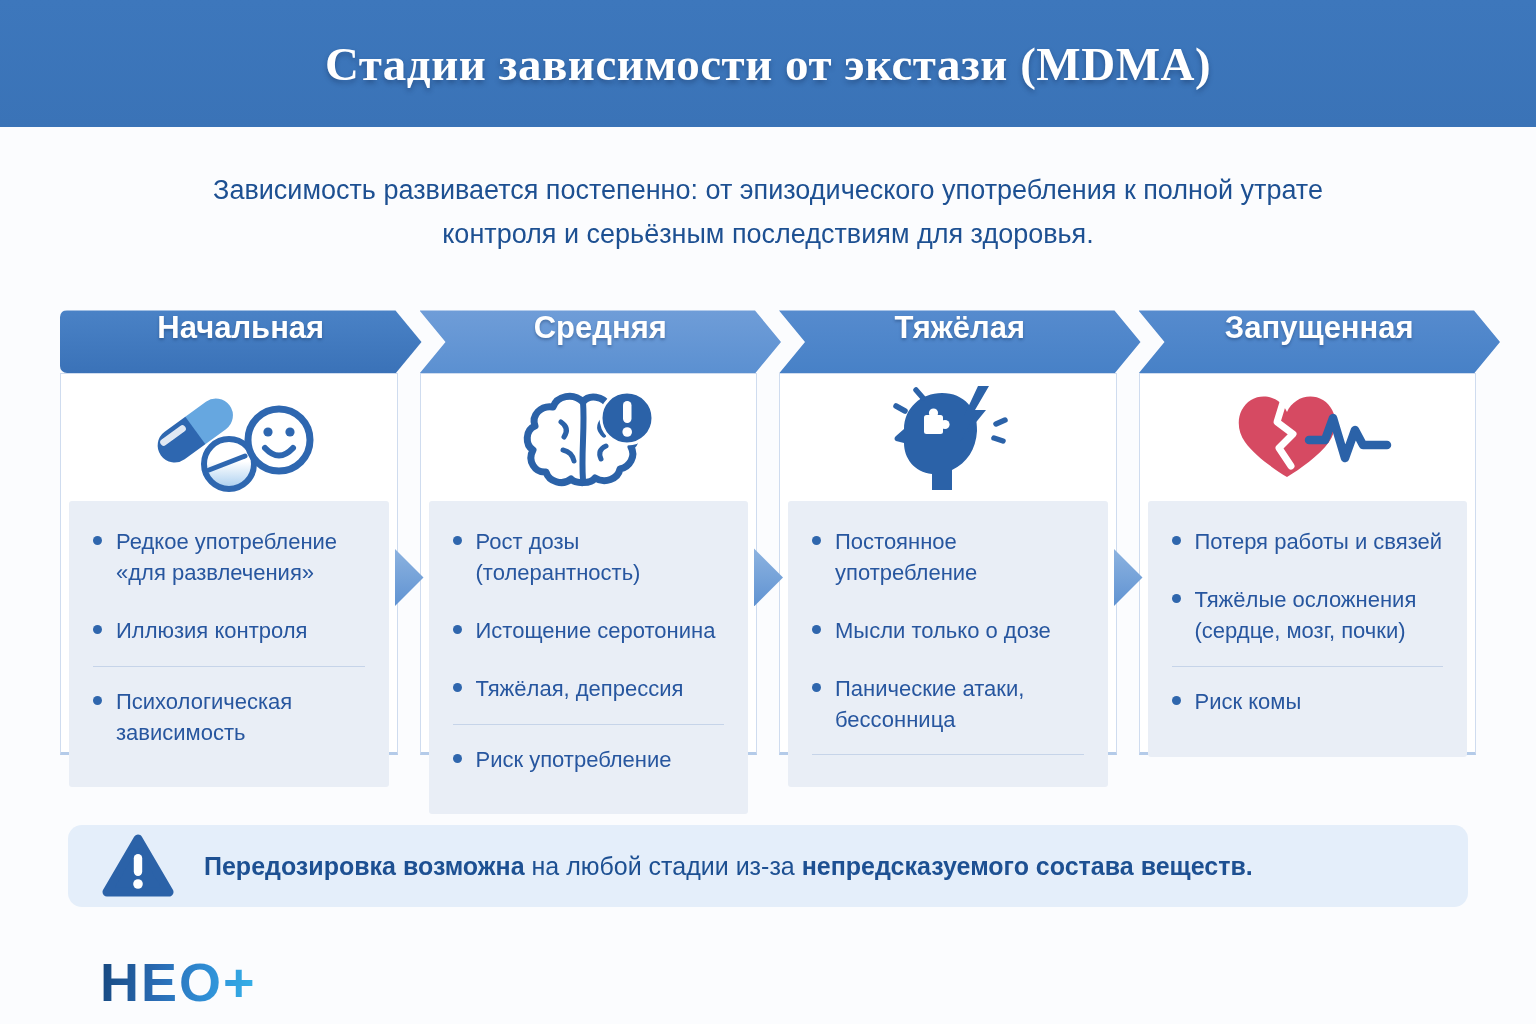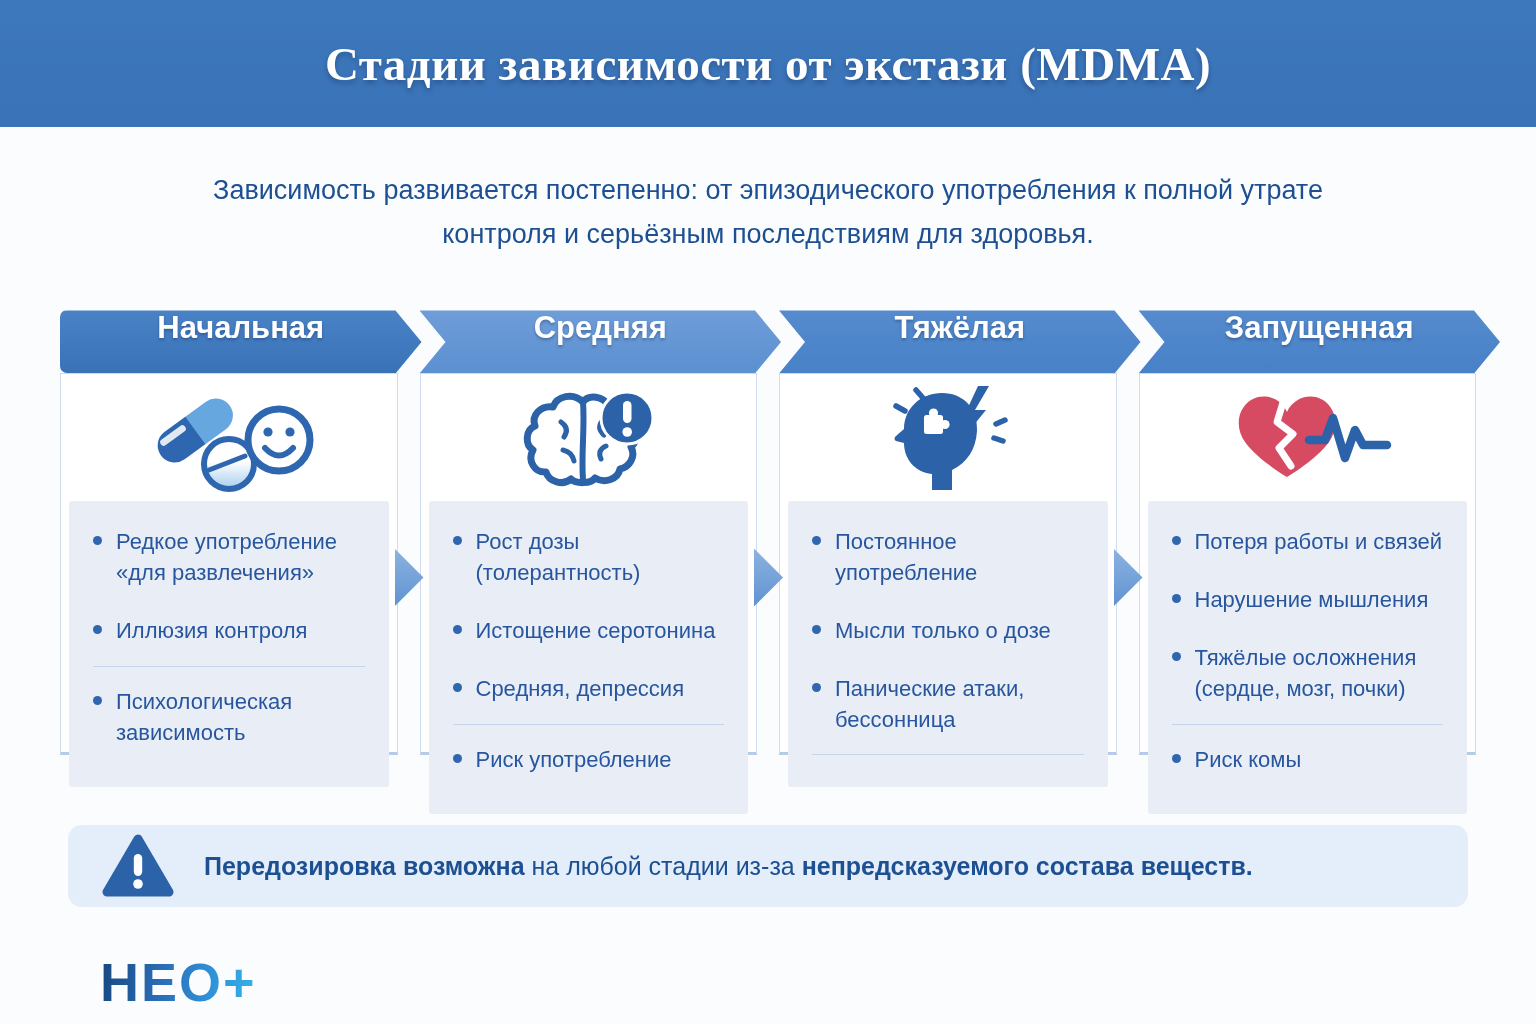--- a/index.html
+++ b/index.html
@@ -188,21 +188,21 @@
           <div class="list-item">
             <span class="dot"></span>
             <span class="txt">Рост дозы (толерантность)</span>
           </div>
           <div class="list-item">
             <span class="dot"></span>
             <span class="txt">Истощение серотонина</span>
           </div>
           <div class="list-item">
             <span class="dot"></span>
-            <span class="txt">Средняя, депрессия</span>
+            <span class="txt">Тяжёлая, депрессия</span>
           </div>
           <div class="divider"></div>
           <div class="list-item">
             <span class="dot"></span>
             <span class="txt">Риск употребление</span>
           </div>
         </div>
       </div>
       <i class="connector"></i>
     </div>
@@ -262,24 +262,20 @@
             <path d="M98 58 L114 58 L122 36 L134 76 L144 48 L152 63 L176 63" fill="none" stroke="#2b62a8" stroke-width="8.5" stroke-linejoin="round" stroke-linecap="round"></path>
           </svg>
         </div>
         <div class="list-panel">
           <div class="list-item">
             <span class="dot"></span>
             <span class="txt">Потеря работы и связей</span>
           </div>
           <div class="list-item">
             <span class="dot"></span>
-            <span class="txt">Нарушение мышления</span>
-          </div>
-          <div class="list-item">
-            <span class="dot"></span>
             <span class="txt">Тяжёлые осложнения (сердце, мозг, почки)</span>
           </div>
           <div class="divider"></div>
           <div class="list-item">
             <span class="dot"></span>
             <span class="txt">Риск комы</span>
           </div>
         </div>
       </div>
     </div>

